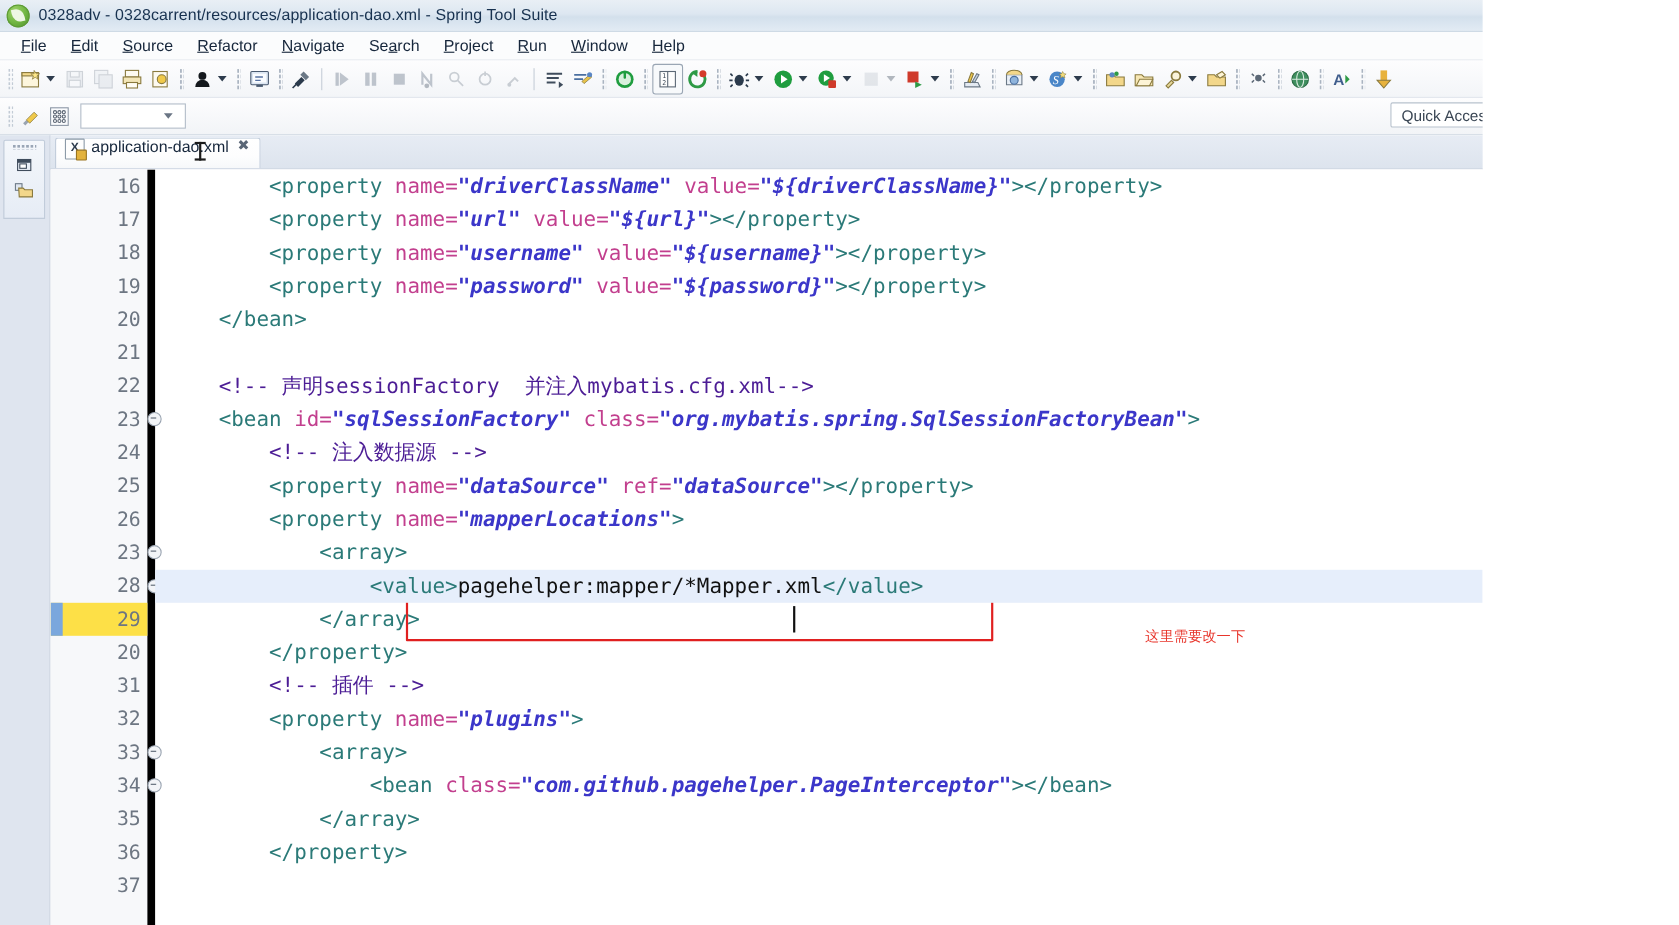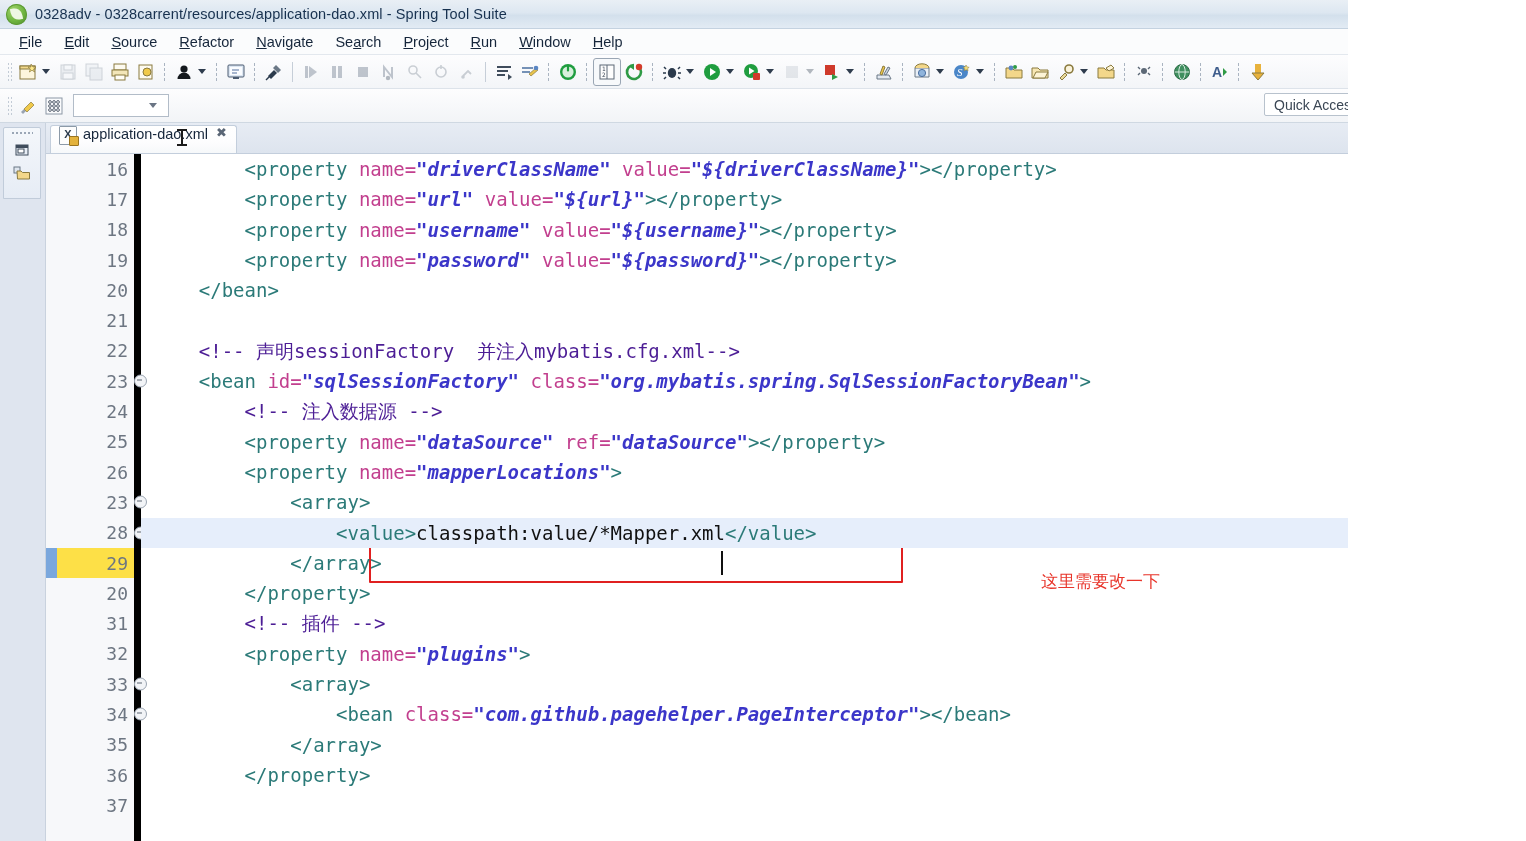--- a/index.html
+++ b/index.html
@@ -192,21 +192,21 @@
   .tg{color:#2b7a78;margin-top:40px;}         
   .at{color:#c23f8e;}         
   .vl{color:#3b36c9;font-style:italic;font-weight:bold;} 
   .cm{color:#4c1d95;}         
   .tx{color:#111111;}        
 
   .hlbox{
     position:absolute;border:2px solid #e02020;pointer-events:none;border-radius:1px;
   }
   .annot{
-    position:absolute;color:#e8352b;font-size:17px;white-space:nowrap;
+    position:absolute;color:#e8352b;font-size:13px;white-space:nowrap;
     font-family:Liberation Serif, serif;
   }
   .caret-bar{
     position:absolute;width:2px;background:#101010;
   }
   .ibeam{
     position:absolute;width:2px;height:17px;background:#1b1b1b;
   }
   .ibeam:before,.ibeam:after{
     content:"";position:absolute;left:-4px;width:10px;height:2px;background:#1b1b1b;
@@ -645,21 +645,21 @@
             <div class="codeline"><span class="tg">        &lt;property </span><span class="at">name=</span><span class="vl">"username"</span><span class="at"> value=</span><span class="vl">"${username}"</span><span class="tg">&gt;&lt;/property&gt;</span></div>
             <div class="codeline"><span class="tg">        &lt;property </span><span class="at">name=</span><span class="vl">"password"</span><span class="at"> value=</span><span class="vl">"${password}"</span><span class="tg">&gt;&lt;/property&gt;</span></div>
             <div class="codeline"><span class="tg">    &lt;/bean&gt;</span></div>
             <div class="codeline"><span class="tx"></span></div>
             <div class="codeline"><span class="cm">    &lt;!-- 声明sessionFactory  并注入mybatis.cfg.xml--&gt;</span></div>
             <div class="codeline"><span class="tg">    &lt;bean </span><span class="at">id=</span><span class="vl">"sqlSessionFactory"</span><span class="at"> class=</span><span class="vl">"org.mybatis.spring.SqlSessionFactoryBean"</span><span class="tg">&gt;</span></div>
             <div class="codeline"><span class="cm">        &lt;!-- 注入数据源 --&gt;</span></div>
             <div class="codeline"><span class="tg">        &lt;property </span><span class="at">name=</span><span class="vl">"dataSource"</span><span class="at"> ref=</span><span class="vl">"dataSource"</span><span class="tg">&gt;&lt;/property&gt;</span></div>
             <div class="codeline"><span class="tg">        &lt;property </span><span class="at">name=</span><span class="vl">"mapperLocations"</span><span class="tg">&gt;</span></div>
             <div class="codeline"><span class="tg">            &lt;array&gt;</span></div>
-            <div class="codeline cur"><span class="tg">                &lt;value&gt;</span><span class="tx">classpath:value/*Mapper.xml</span><span class="tg">&lt;/value&gt;</span></div>
+            <div class="codeline cur"><span class="tg">                &lt;value&gt;</span><span class="tx">pagehelper:mapper/*Mapper.xml</span><span class="tg">&lt;/value&gt;</span></div>
             <div class="codeline"><span class="tg">            &lt;/array&gt;</span></div>
             <div class="codeline"><span class="tg">        &lt;/property&gt;</span></div>
             <div class="codeline"><span class="cm">        &lt;!-- 插件 --&gt;</span></div>
             <div class="codeline"><span class="tg">        &lt;property </span><span class="at">name=</span><span class="vl">"plugins"</span><span class="tg">&gt;</span></div>
             <div class="codeline"><span class="tg">            &lt;array&gt;</span></div>
             <div class="codeline"><span class="tg">                &lt;bean </span><span class="at">class=</span><span class="vl">"com.github.pagehelper.PageInterceptor"</span><span class="tg">&gt;&lt;/bean&gt;</span></div>
             <div class="codeline"><span class="tg">            &lt;/array&gt;</span></div>
             <div class="codeline"><span class="tg">        &lt;/property&gt;</span></div>
           </div>
       </div>

